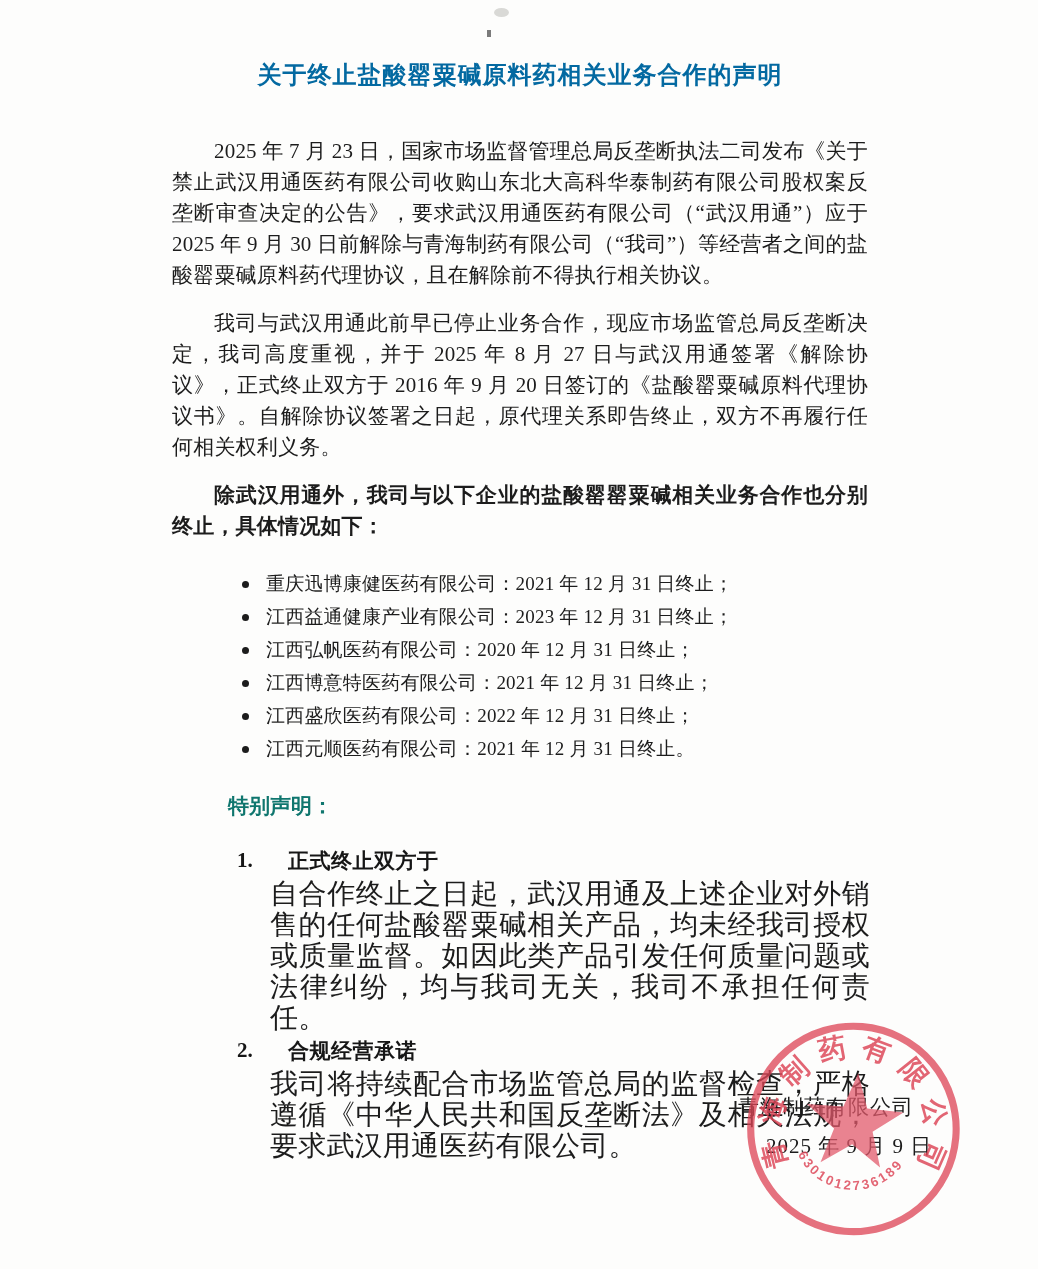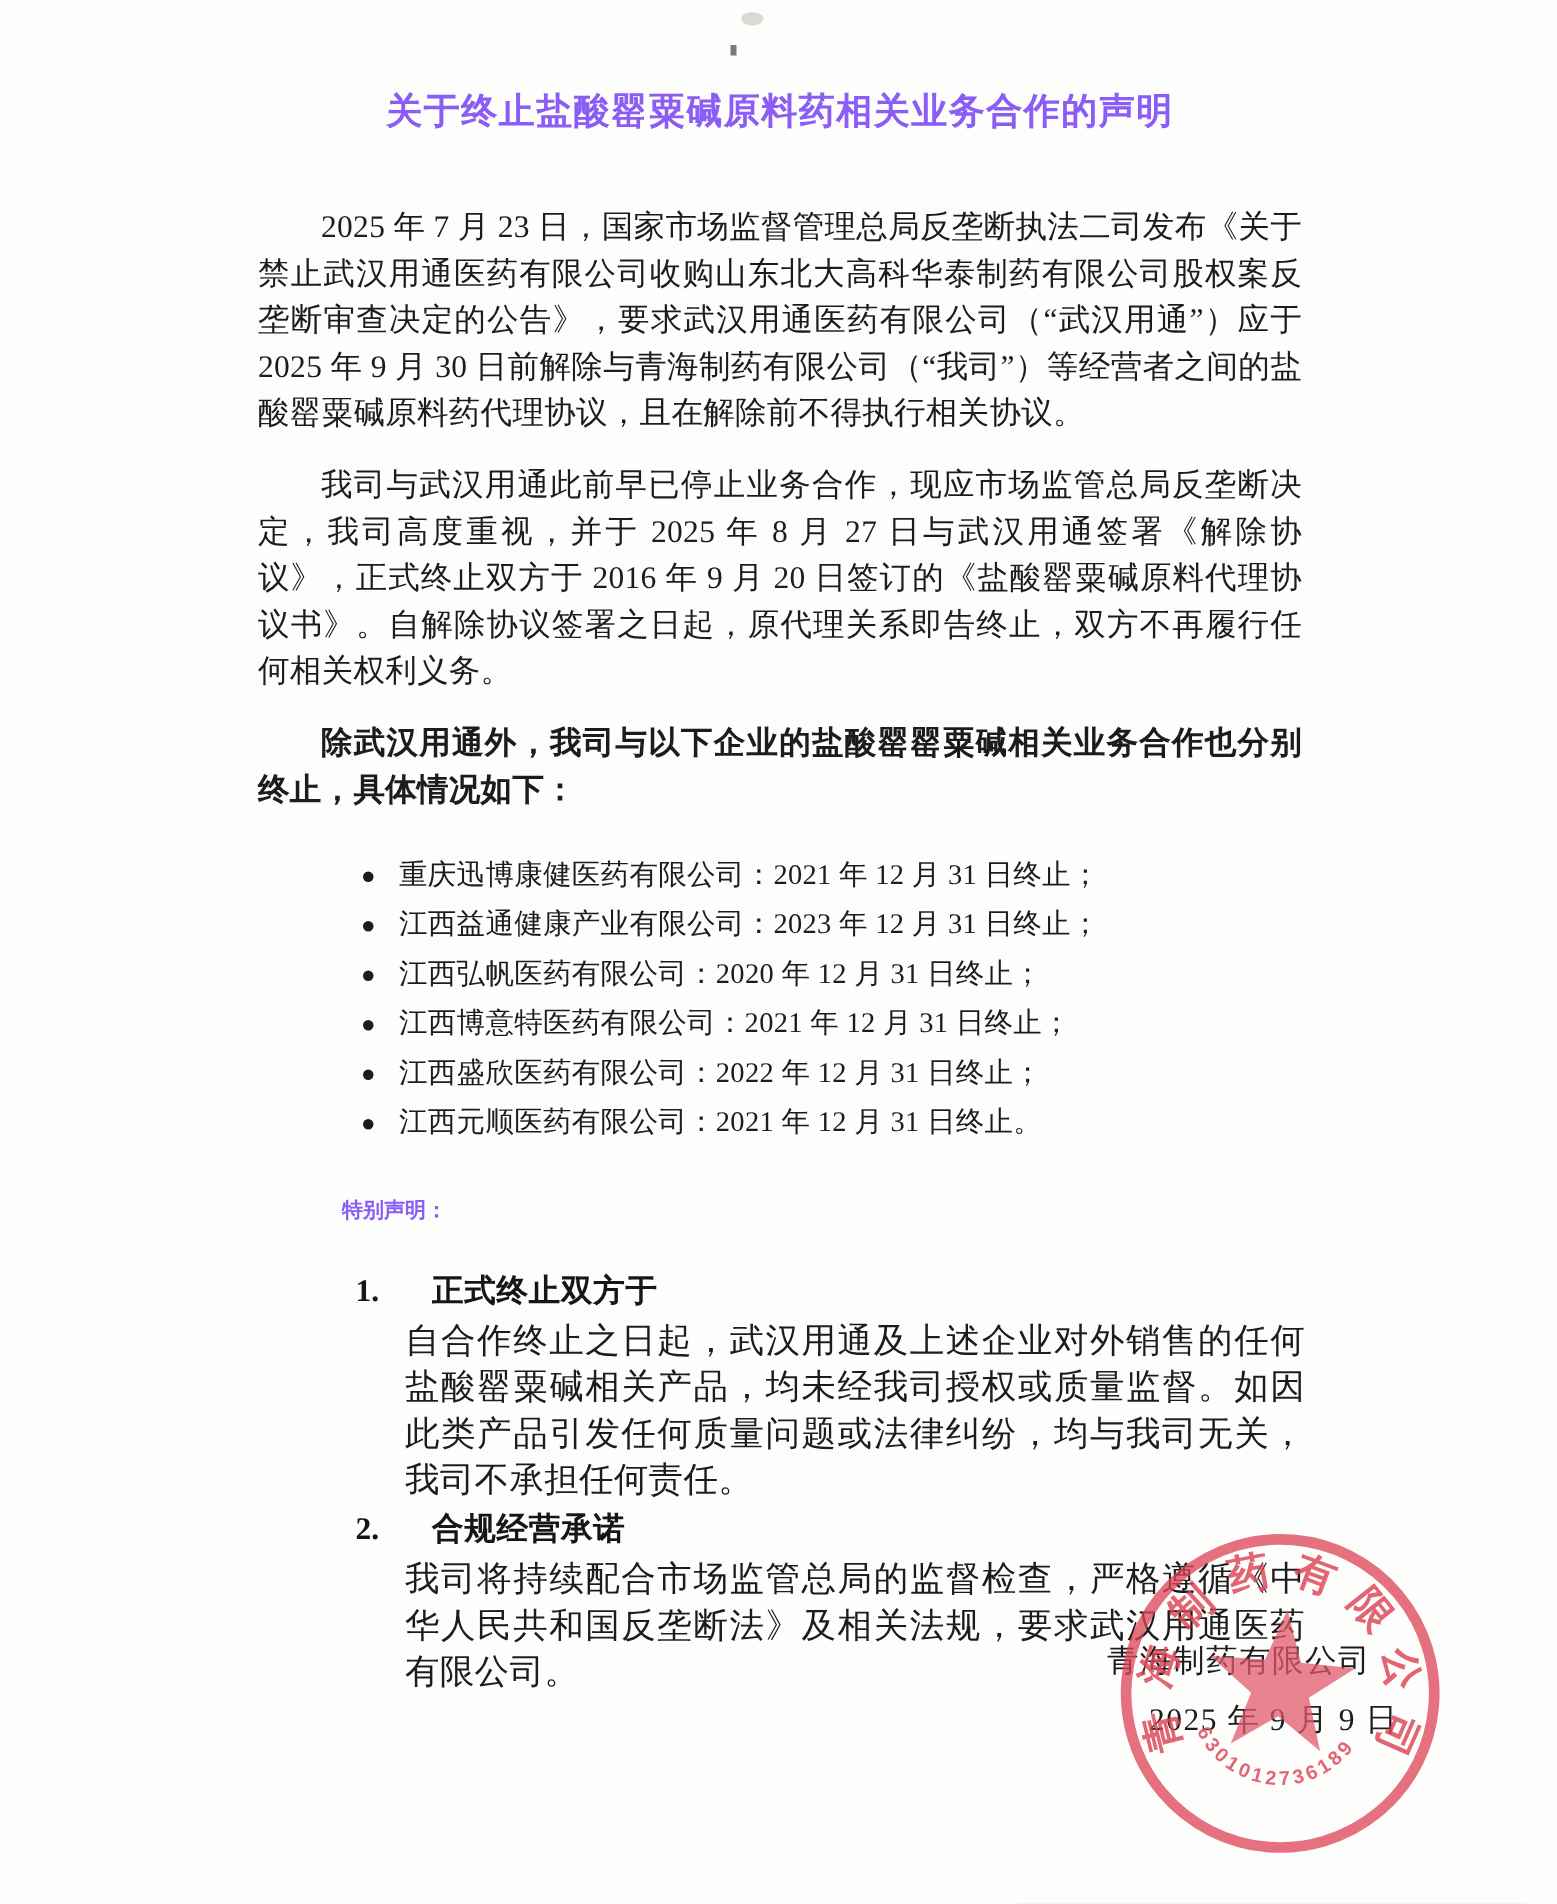--- a/index.html
+++ b/index.html
@@ -15,21 +15,21 @@
     padding:58px 170px 0 172px;
   }
   .doc-title{
     margin:0;
     font-family:"Liberation Sans","DejaVu Sans",sans-serif;
     font-weight:700;
     font-size:24px;
     line-height:34px;
     text-align:center;
     letter-spacing:1px;
-    color:#8b5cf6;
+    color:#0369a1;
   }
   .para{
     margin:0;
     font-size:21px;
     line-height:31px;
     text-align:justify;
     text-indent:2em;
     letter-spacing:0.2px;
   }
   .para.p1{margin-top:44px;}
@@ -50,25 +50,25 @@
   ul.company-list li::before{
     content:"";
     position:absolute;
     left:4px;top:14px;
     width:7px;height:7px;
     border-radius:50%;
     background:#1c1c1c;
   }
   .special-heading{
     margin:28px 0 0 56px;
-    font-family:Liberation Serif, serif;
+    font-family:Liberation Mono, monospace;
     font-weight:700;
-    font-size:14px;
+    font-size:21px;
     line-height:30px;
-    color:#8b5cf6;
+    color:#0f766e;
   }
   .numbered-item{margin-top:22px;}
   .numbered-item.second{margin-top:2px;}
   .item-head{
     display:flex;
     margin-left:65px;
     font-weight:700;
     font-size:21px;
     line-height:31px;
     color:#161616;
@@ -77,21 +77,21 @@
     width:51px;
     font-family:"Liberation Serif","DejaVu Serif",serif;
   }
   .item-title{
     font-family:"Liberation Sans","DejaVu Sans",sans-serif;
     letter-spacing:0.5px;
   }
   .item-body{
     margin:2px 0 0 98px;
     width:600px;
-    font-size:23px;
+    font-size:28px;
     line-height:31px;
     text-align:justify;
     letter-spacing:0.2px;
   }
   .signature{
     position:absolute;
     left:738px;top:1092px;
     font-size:21px;
     line-height:30px;
     z-index:2;

